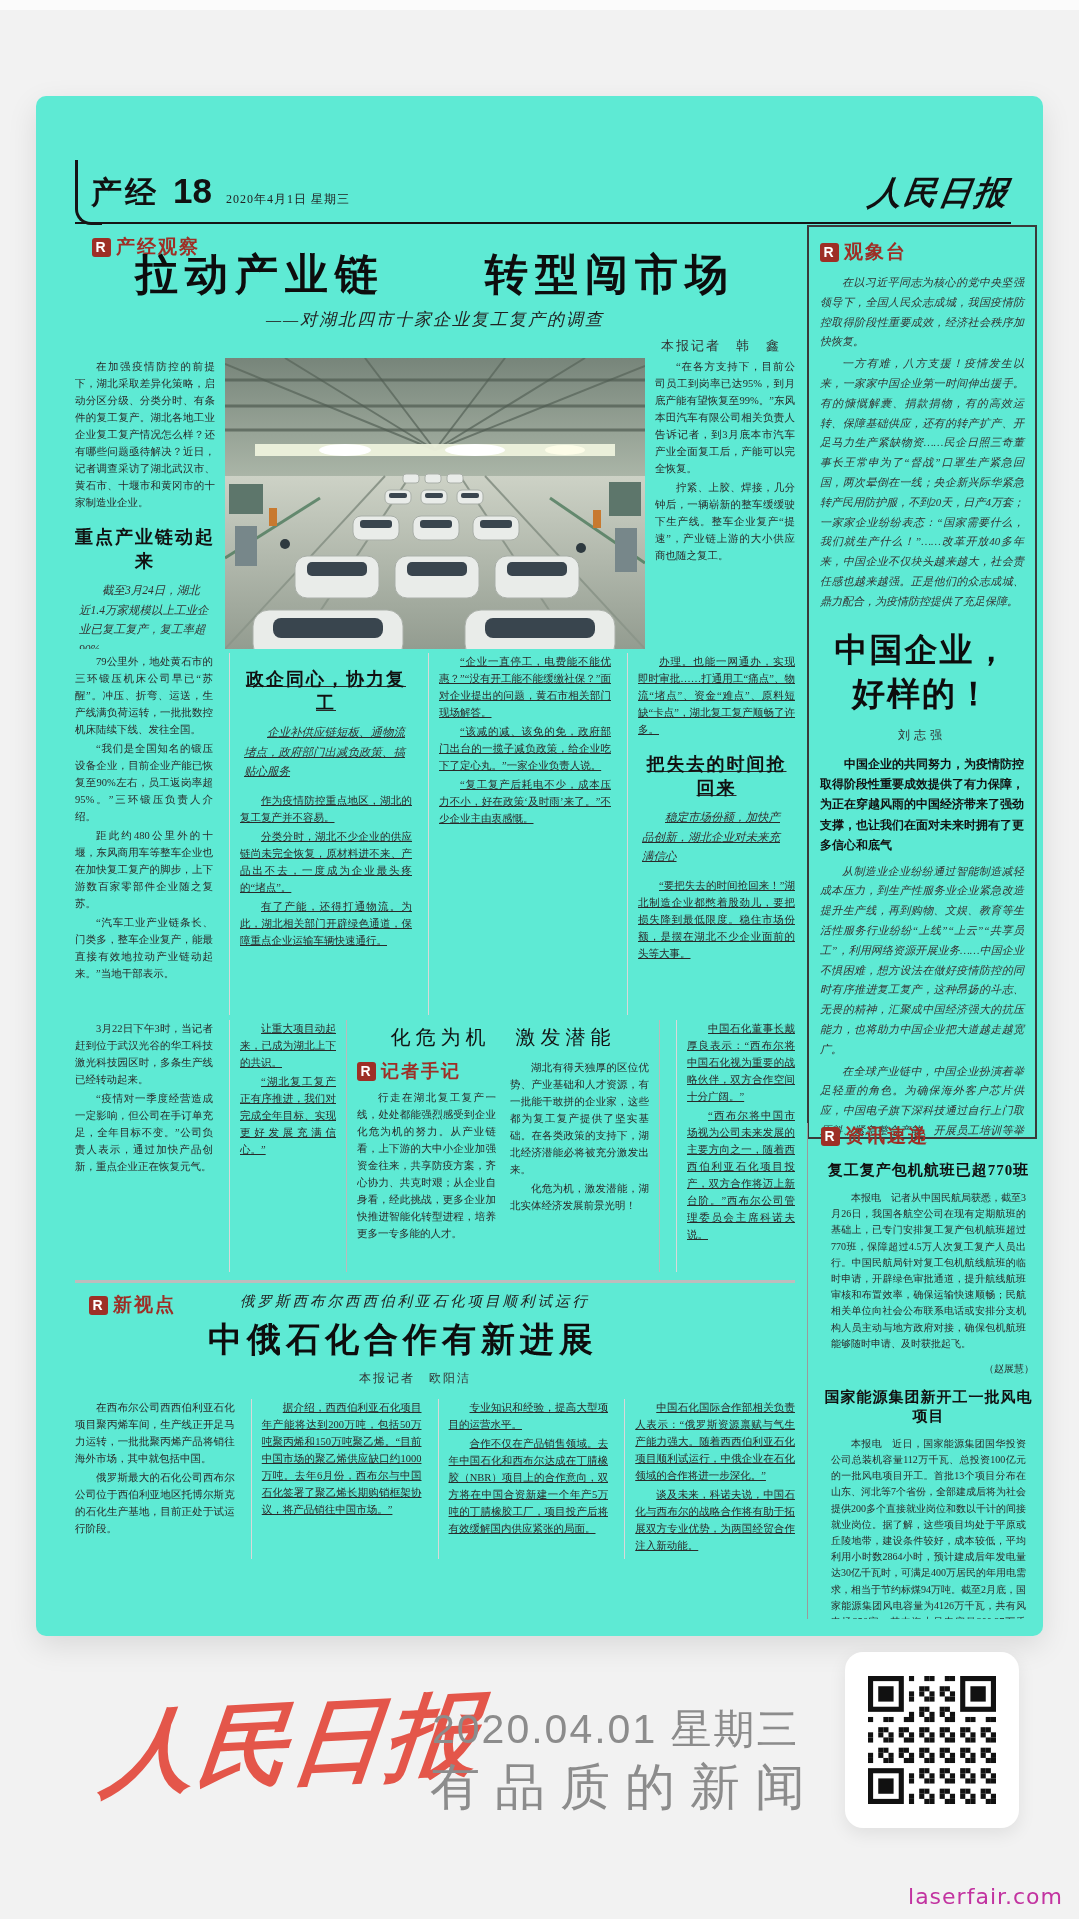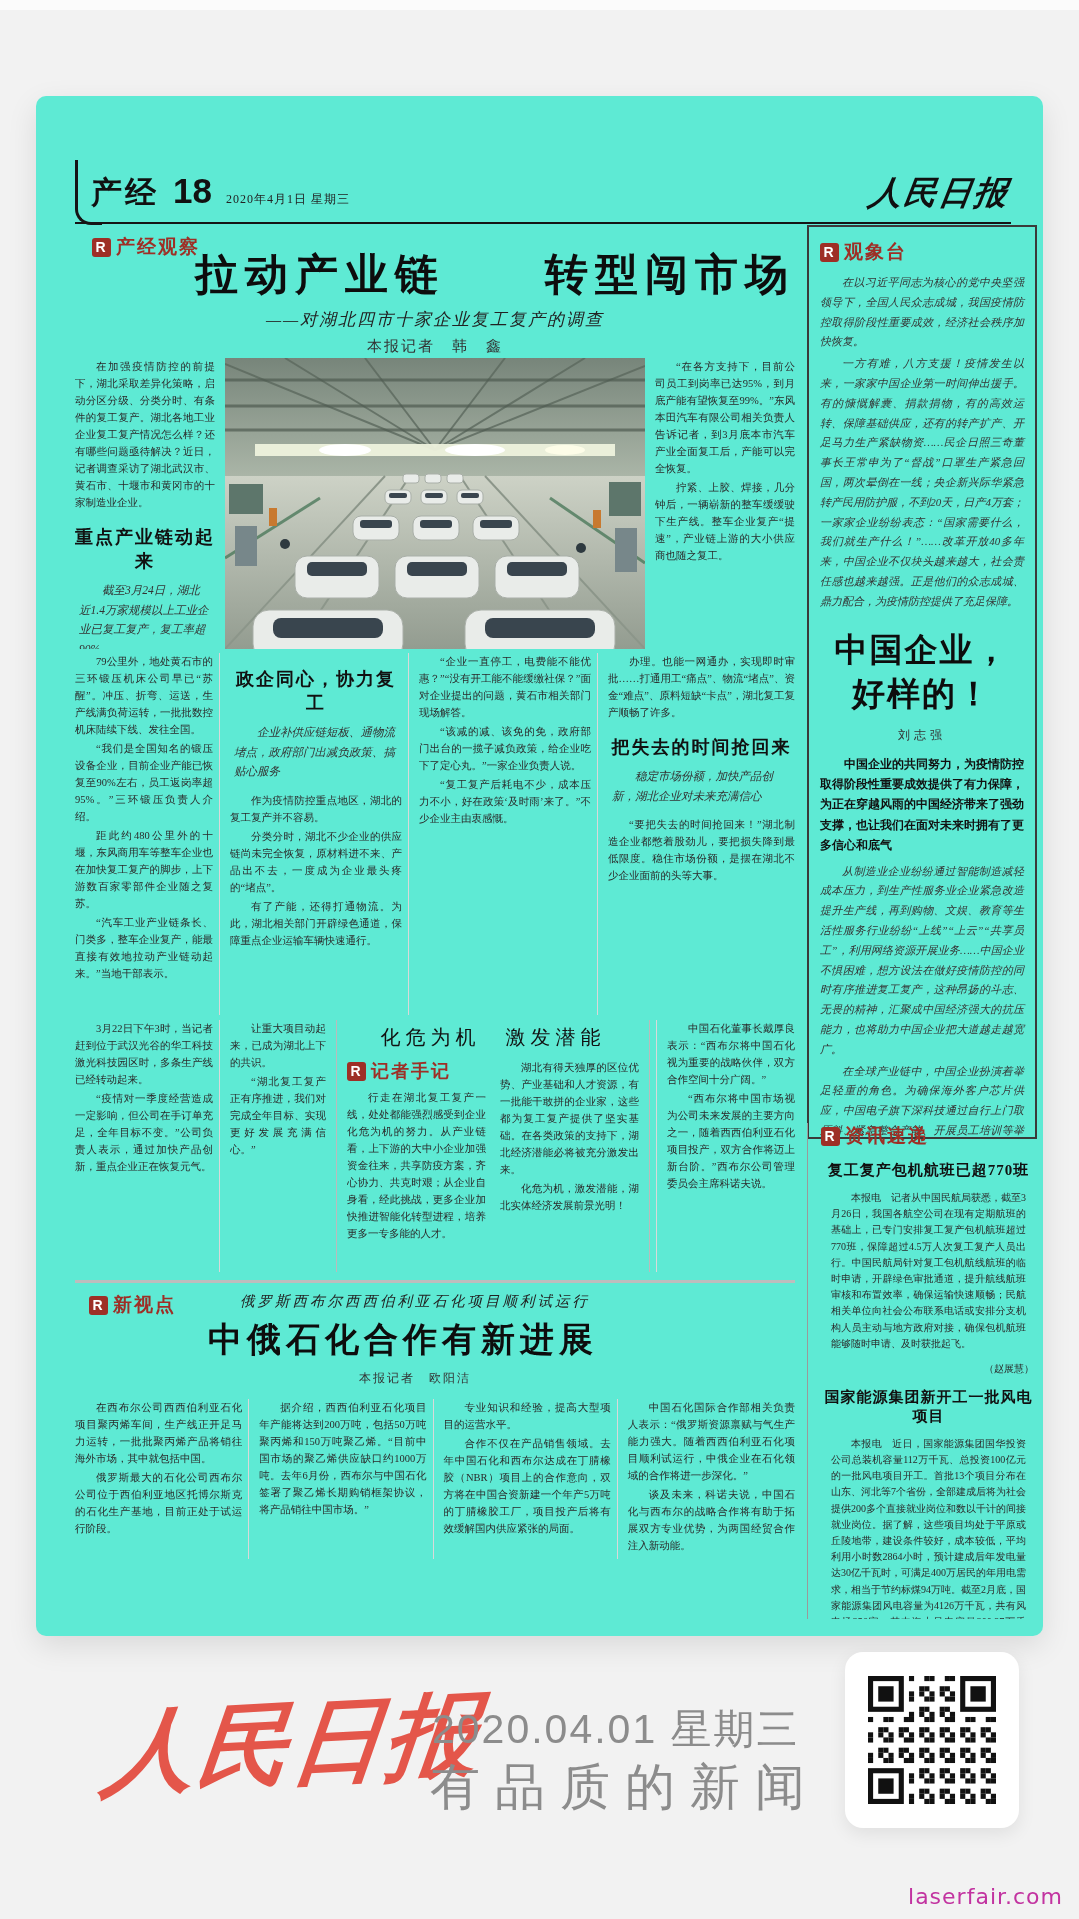--- a/index.html
+++ b/index.html
@@ -19,32 +19,32 @@
   .head-date{font-size:12px;color:#222;letter-spacing:1px;}
   .masthead-logo{position:absolute;right:2px;bottom:6px;font-family:"DejaVu Serif",serif;font-style:italic;
                  font-weight:bold;font-size:33px;color:#101010;transform:skewX(-8deg);letter-spacing:2px;}
   
   .red-label{display:inline-flex;align-items:center;gap:5px;color:#9e2f26;
              font-family:"Liberation Sans",sans-serif;font-weight:bold;font-size:19px;letter-spacing:2px;}
   .r-badge{display:inline-flex;width:19px;height:19px;background:#9e2f26;color:#fff;border-radius:3px;
            align-items:center;justify-content:center;font-size:14px;font-family:"Liberation Sans",sans-serif;}
   
   .kicker{position:absolute;left:56px;top:138px;}
-  .main-headline{position:absolute;left:39px;top:150px;width:720px;text-align:right;
+  .main-headline{position:absolute;left:39px;top:150px;width:720px;text-align:center;
     font-family:"Liberation Sans",sans-serif;font-weight:bold;font-size:43px;color:#0d0d0d;letter-spacing:7px;}
   .sub-headline{position:absolute;left:39px;top:212px;width:720px;text-align:center;
     font-style:italic;font-size:17px;color:#222;letter-spacing:2px;}
-  .byline{position:absolute;left:39px;top:241px;width:720px;text-align:center;font-size:15px;color:#333;letter-spacing:2px;}
+  .byline{position:absolute;left:25px;top:241px;width:720px;text-align:right;font-size:13px;color:#333;letter-spacing:2px;}
   
   .row{position:absolute;left:39px;width:720px;display:flex;overflow:hidden;}
   .row1{top:262px;height:291px;gap:10px;}
   .row2{top:557px;height:362px;}
   .row3{top:924px;height:252px;}
   .col{overflow:hidden;}
-  .sep{border-left:1px solid #d9d9d9;padding-left:10px;margin-left:6px;}
+  .sep{border-left:1px solid #d9d9d9;padding-left:10px;margin-left:16px;text-decoration:underline;}
   .body-para{font-size:10.5px;line-height:1.62;text-align:justify;text-indent:2em;margin:0 0 2px 0;color:#2a2a2a;}
   .kai-para{font-size:11px;line-height:1.8;text-align:justify;text-indent:2em;margin:0 0 2px 0;
             font-style:italic;color:#343434;}
   .bold-para{font-size:12px;line-height:1.7;text-align:justify;text-indent:2em;margin:6px 0;font-weight:bold;color:#111;}
   .col-head{font-family:"Liberation Sans",sans-serif;font-weight:bold;font-size:18px;color:#111;
             text-align:center;letter-spacing:2px;margin:14px 0 8px;}
   .col-lede{font-size:11.5px;font-style:italic;line-height:1.7;color:#333;text-indent:2em;margin:0 4px 10px;}
   
   .photo{width:420px;height:291px;flex:0 0 420px;background:#aab3a6;overflow:hidden;}
   

